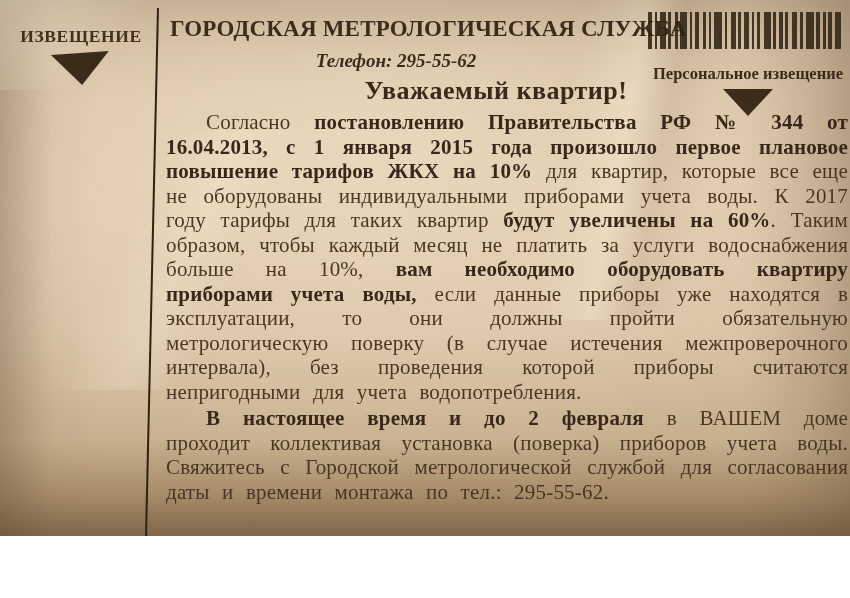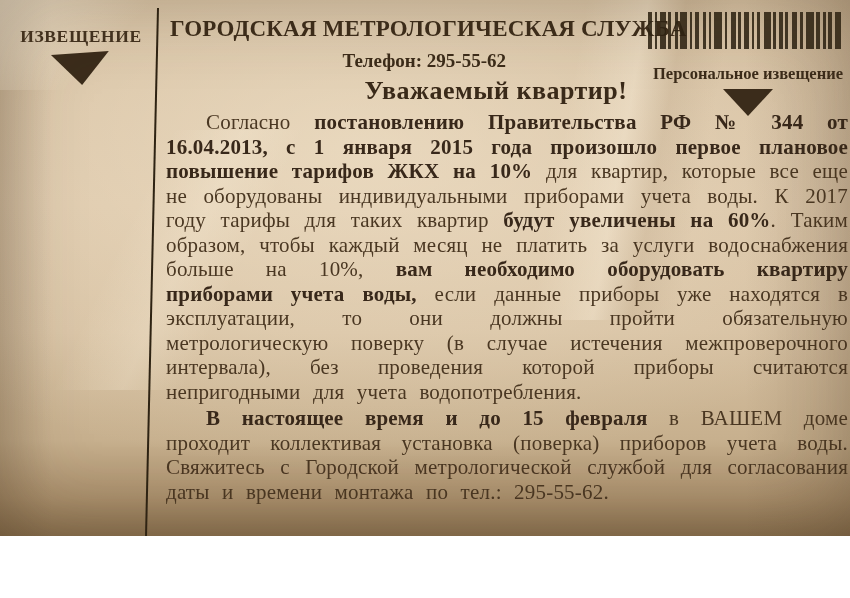--- a/index.html
+++ b/index.html
@@ -47,22 +47,22 @@
     background:#2e2313;transform-origin:top center;transform:rotate(1.3deg);
   }
 
   .content{position:absolute;left:166px;top:0;width:682px;height:598px;}
 
   .org-name{
     position:absolute;left:4px;top:16px;white-space:nowrap;
     font-weight:bold;font-size:23px;color:#3c2c1a;letter-spacing:0.2px;
   }
   .phone-line{
-    position:absolute;left:120px;top:50px;width:220px;text-align:right;
-    font-weight:bold;font-size:19px;color:#3c2c1a;
+    position:absolute;left:120px;top:50px;width:220px;text-align:center;
+    font-weight:bold;font-size:19px;color:#3c2c1a;font-style:italic;
   }
   .salutation{
     position:absolute;left:170px;top:76px;width:320px;text-align:center;white-space:nowrap;
     font-weight:bold;font-size:26px;color:#3a2a19;letter-spacing:0.5px;
   }
 
   .personal-block{position:absolute;right:0;top:12px;width:200px;text-align:center;}
   .barcode{height:37px;display:flex;align-items:stretch;justify-content:flex-start;overflow:hidden;}
   .barcode .bar{flex:0 0 auto;height:100%;}
   .personal-label{font-weight:bold;font-size:16.5px;color:#3c2c1a;margin-top:15px;white-space:nowrap;}
@@ -154,17 +154,17 @@
           <div class="bar" style="width: 2.7px; background: transparent;"></div>
           <div class="bar" style="width: 5.4px; background: rgba(46, 35, 19, 0.88);"></div>
           <div class="bar" style="width: 4.05px; background: transparent;"></div>
         </div>
       <div class="personal-label">Персональное извещение</div>
       <div class="tri tri-small"></div>
     </div>
 
     <div class="body-text" id="body-paragraphs">
         <p><span>Согласно </span><span class="b">постановлению Правительства РФ № 344 от 16.04.2013, с 1 января 2015 года произошло первое плановое повышение тарифов ЖКХ на 10%</span><span> для квартир, которые все еще не оборудованы индивидуальными приборами учета воды. К 2017 году тарифы для таких квартир </span><span class="b">будут увеличены на 60%</span><span>. Таким образом, чтобы каждый месяц не платить за услуги водоснабжения больше на 10%, </span><span class="b">вам необходимо оборудовать квартиру приборами учета воды,</span><span> если данные приборы уже находятся в эксплуатации, то они должны пройти обязательную метрологическую поверку (в случае истечения межпроверочного интервала), без проведения которой приборы считаются непригодными для учета водопотребления.</span></p>
-        <p><span class="b">В настоящее время и до 15 февраля</span><span> в ВАШЕМ доме проходит коллективая установка (поверка) приборов учета воды. Свяжитесь с Городской метрологической службой для согласования даты и времени монтажа по тел.: 295-55-62.</span></p>
+        <p><span class="b">В настоящее время и до 2 февраля</span><span> в ВАШЕМ доме проходит коллективая установка (поверка) приборов учета воды. Свяжитесь с Городской метрологической службой для согласования даты и времени монтажа по тел.: 295-55-62.</span></p>
       </div>
   </div>
 
 </div>
 
 </body></html>

